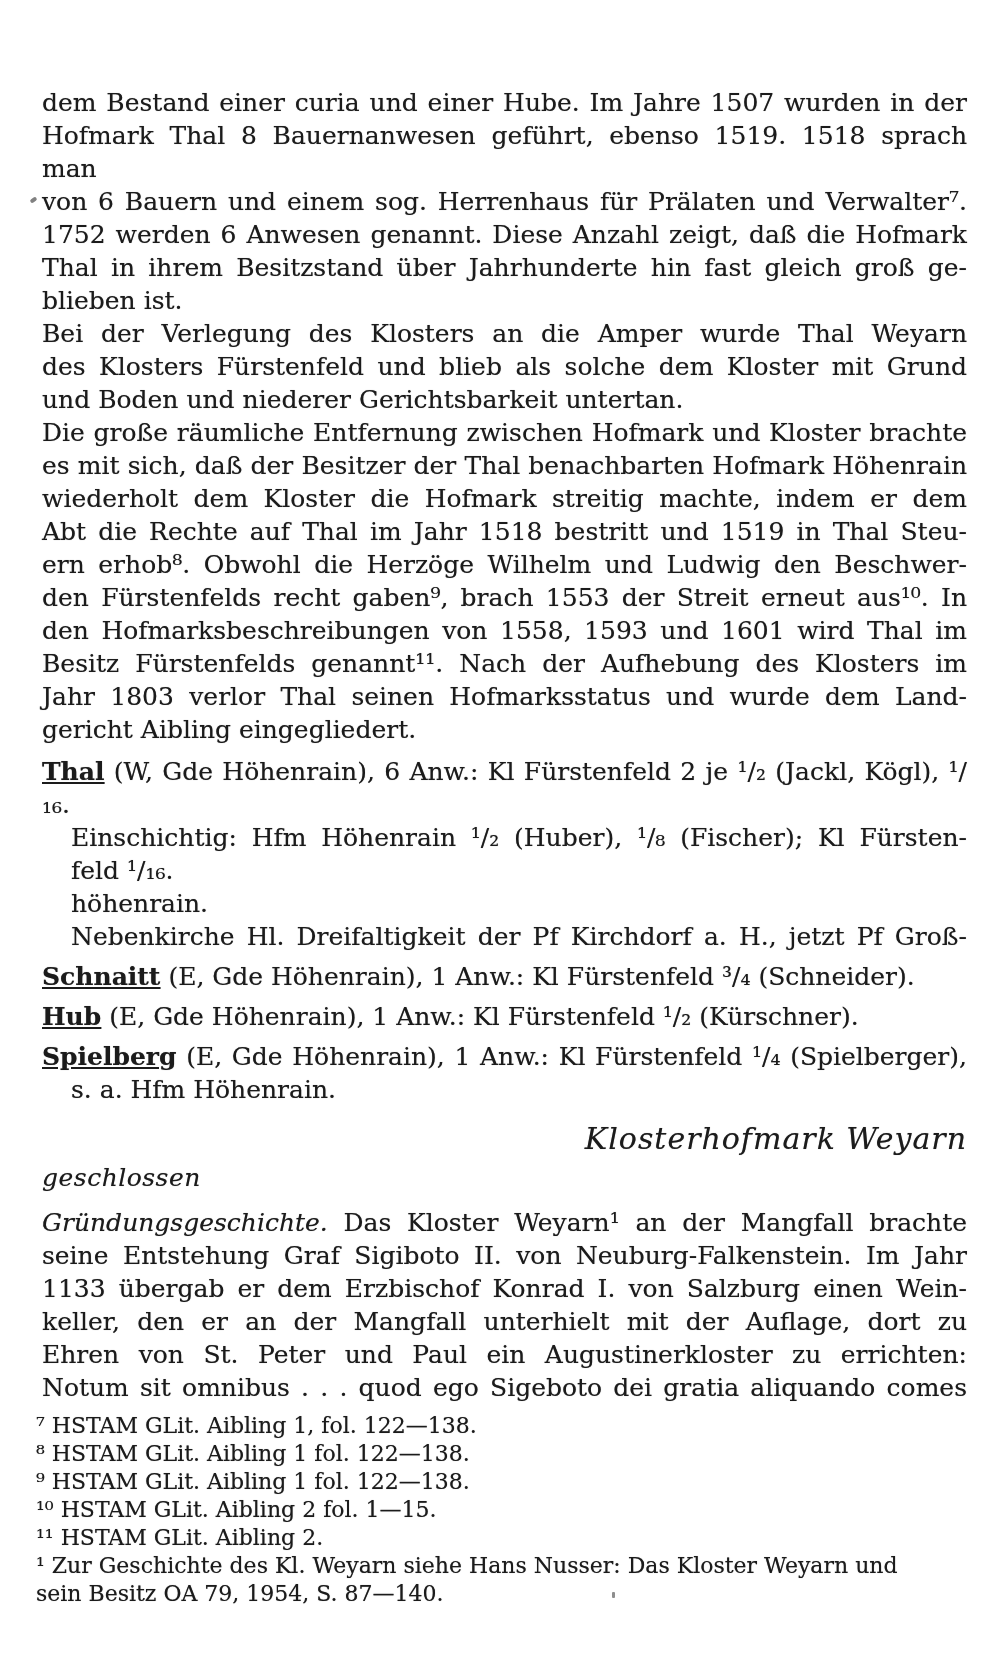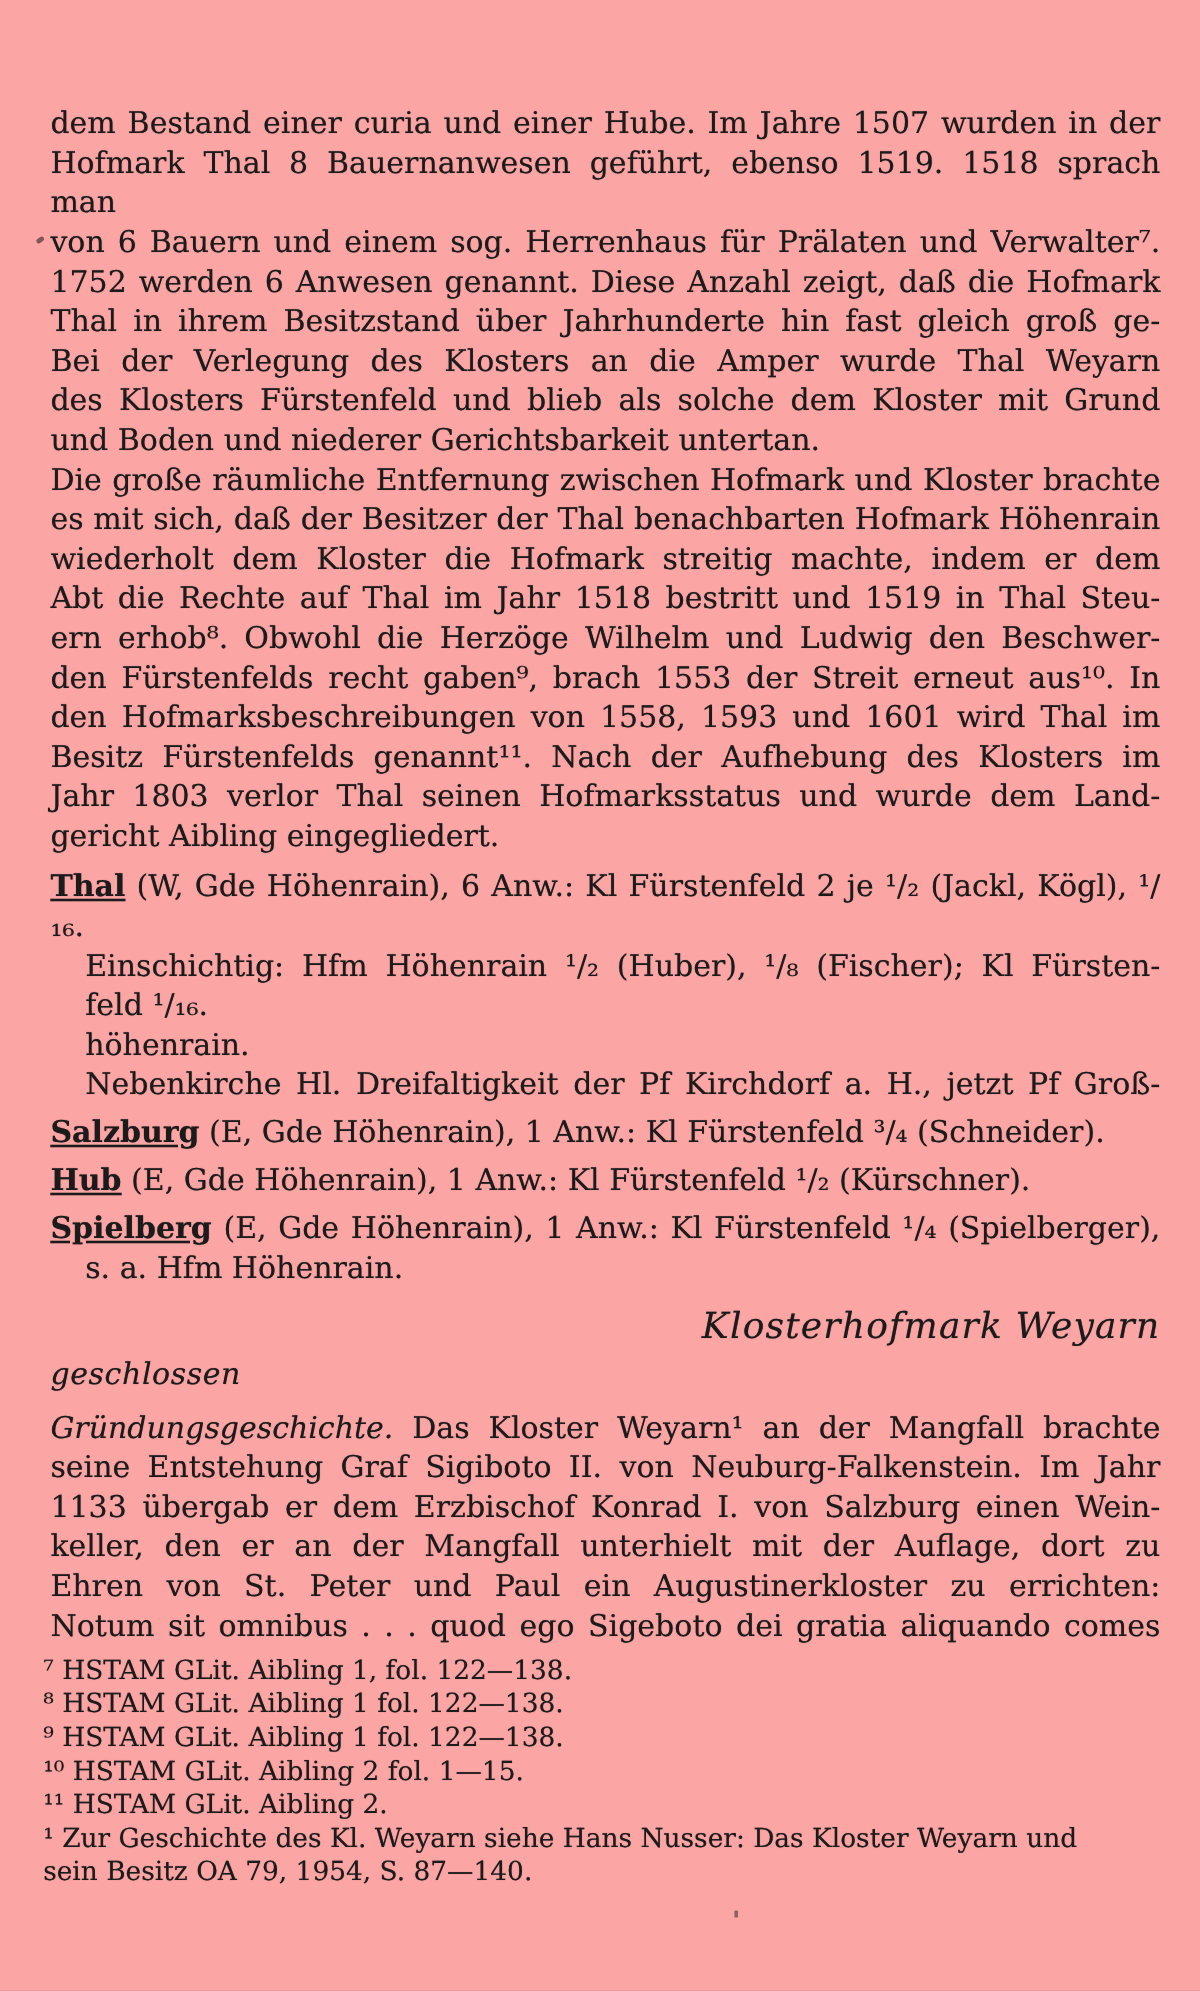--- a/index.html
+++ b/index.html
@@ -1,21 +1,21 @@
 <!DOCTYPE html>
 <html><head>
 <meta charset="utf-8">
 <style>
   html, body { margin: 0; padding: 0; }
   body { background: #7d7d7d; }
   .page {
     position: relative;
     width: 1000px;
     height: 1659px;
-    background: #fca5a5;
+    background: #ffffff;
     overflow: hidden;
     font-family: "DejaVu Serif", "Liberation Serif", serif;
     color: #1b1b1b;
     text-shadow: 0 0 0.7px rgba(15,15,15,0.55);
   }
   .body-col {
     position: absolute;
     left: 42px;
     right: 33px;
     top: 86px;
@@ -80,20 +80,21 @@
   <span class="artifact-dot"></span>
 
   <main class="body-col">
 
     <div class="textblock">
         <div class="tline">dem Bestand einer curia und einer Hube. Im Jahre 1507 wurden in der</div>
         <div class="tline">Hofmark Thal 8 Bauernanwesen geführt, ebenso 1519. 1518 sprach man</div>
         <div class="tline">von 6 Bauern und einem sog. Herrenhaus für Prälaten und Verwalter⁷.</div>
         <div class="tline">1752 werden 6 Anwesen genannt. Diese Anzahl zeigt, daß die Hofmark</div>
         <div class="tline">Thal in ihrem Besitzstand über Jahrhunderte hin fast gleich groß ge-</div>
+        <div class="tline natural">blieben ist.</div>
       </div>
 
     <div class="textblock">
         <div class="tline">Bei der Verlegung des Klosters an die Amper wurde Thal Weyarn</div>
         <div class="tline">des Klosters Fürstenfeld und blieb als solche dem Kloster mit Grund</div>
         <div class="tline natural">und Boden und niederer Gerichtsbarkeit untertan.</div>
       </div>
 
     <div class="textblock">
         <div class="tline">Die große räumliche Entfernung zwischen Hofmark und Kloster brachte</div>
@@ -116,21 +117,21 @@
             <div class="tline">Einschichtig: Hfm Höhenrain ¹/₂ (Huber), ¹/₈ (Fischer); Kl Fürsten-</div>
             <div class="tline natural">feld ¹/₁₆.</div>
           </div>
         <div class="cont">
             <div class="tline natural">höhenrain.</div>
             <div class="tline">Nebenkirche Hl. Dreifaltigkeit der Pf Kirchdorf a. H., jetzt Pf Groß-</div>
           </div>
       </div>
 
       <div class="entry">
-        <div class="tline natural"><span class="lead">Salzburg</span> <span>(E, Gde Höhenrain), 1 Anw.: Kl Fürstenfeld ³/₄ (Schneider).</span></div>
+        <div class="tline natural"><span class="lead">Schnaitt</span> <span>(E, Gde Höhenrain), 1 Anw.: Kl Fürstenfeld ³/₄ (Schneider).</span></div>
       </div>
 
       <div class="entry">
         <div class="tline natural"><span class="lead">Hub</span> <span>(E, Gde Höhenrain), 1 Anw.: Kl Fürstenfeld ¹/₂ (Kürschner).</span></div>
       </div>
 
       <div class="entry">
         <div class="tline"><span class="lead">Spielberg</span> <span>(E, Gde Höhenrain), 1 Anw.: Kl Fürstenfeld ¹/₄ (Spielberger),</span></div>
         <div class="cont">
             <div class="tline natural">s. a. Hfm Höhenrain.</div>

